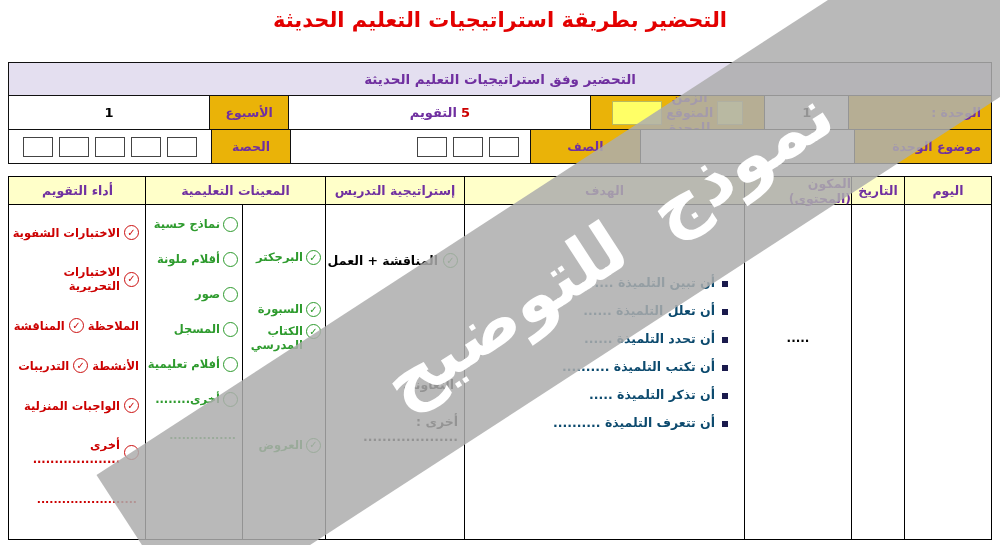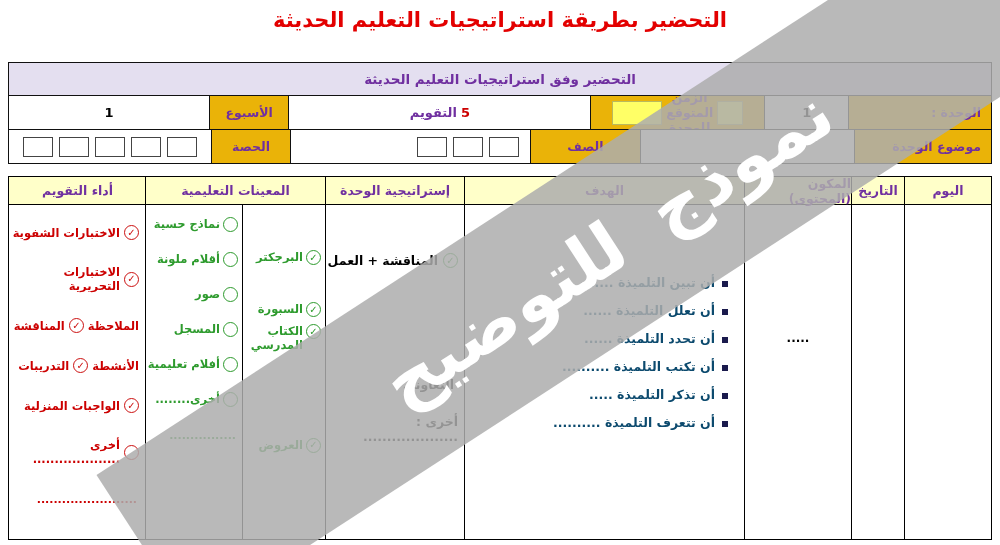--- a/index.html
+++ b/index.html
@@ -129,21 +129,21 @@
       </div>
     </div>
   </div>
 
   <div class="mtable">
     <div class="mhead">
       <div class="mhcell" style="width:87px">اليوم</div>
       <div class="mhcell" style="width:53px">التاريخ</div>
       <div class="mhcell" style="width:107px">المكون (المحتوى)</div>
       <div class="mhcell" style="width:280px">الهدف</div>
-      <div class="mhcell" style="width:139px">إستراتيجية الوحدة</div>
+      <div class="mhcell" style="width:139px">إستراتيجية التدريس</div>
       <div class="mhcell" style="width:180px">المعينات التعليمية</div>
       <div class="mhcell" style="width:135px">أداء التقويم</div>
     </div>
 
     <div class="mbody">
 
       <div class="mcol" style="width:87px"></div>
 
       <div class="mcol" style="width:53px"></div>
 

